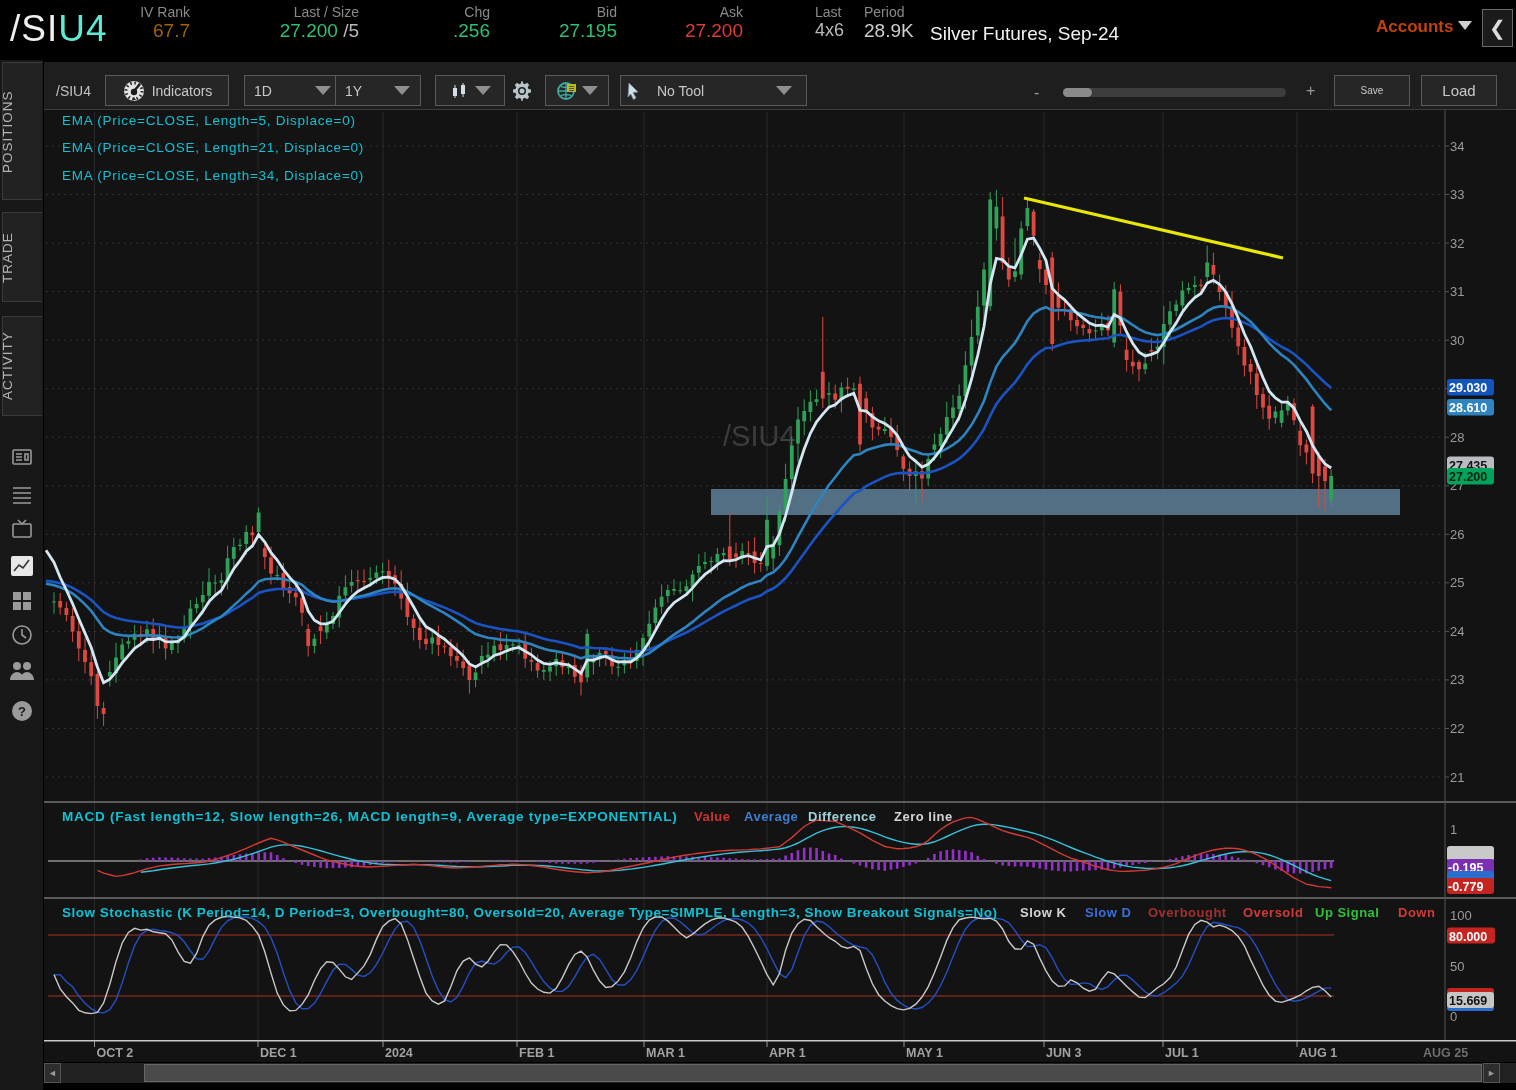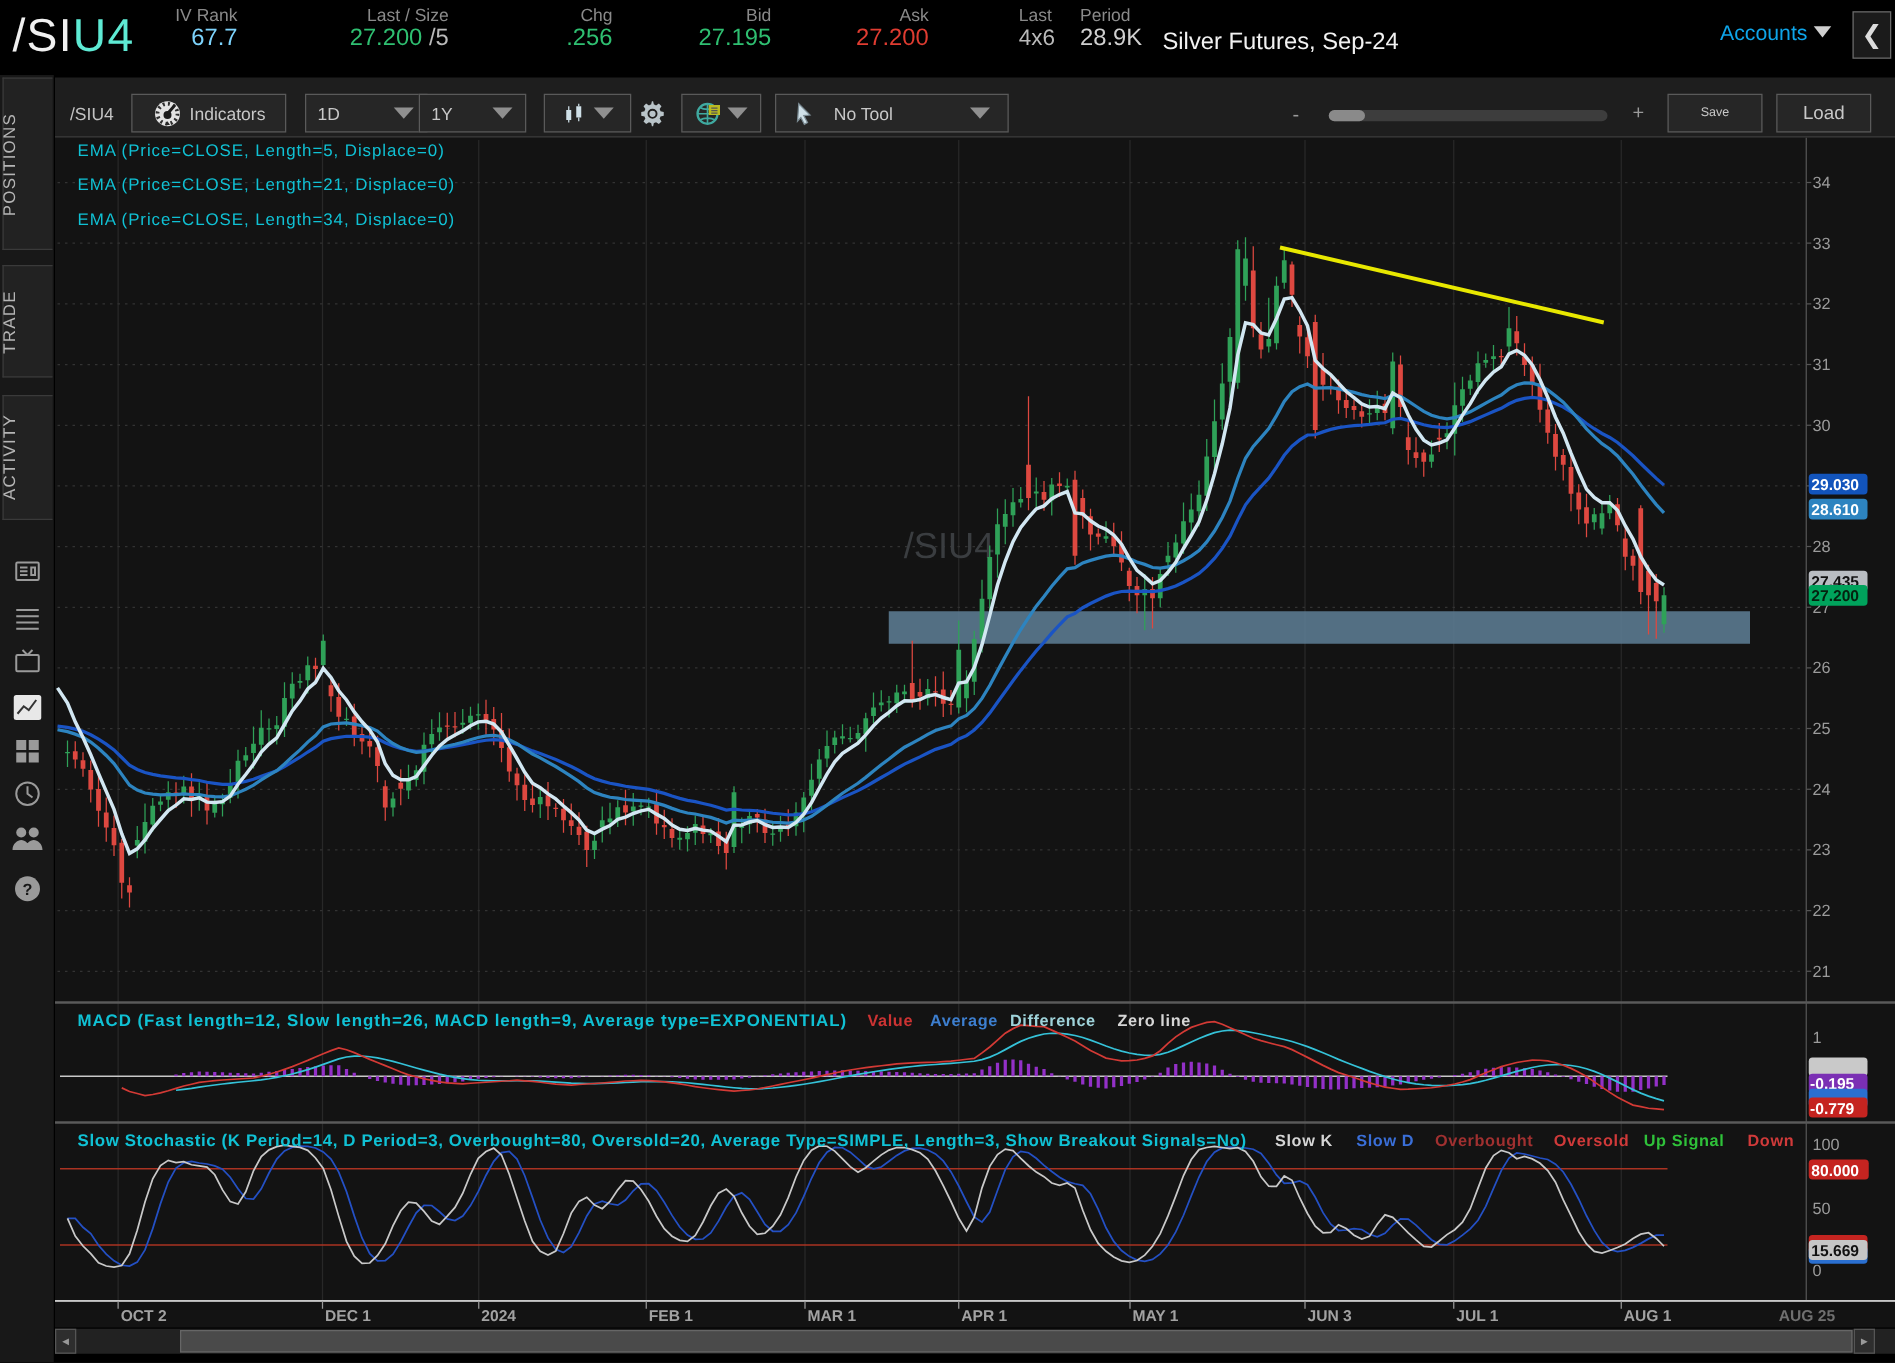--- a/index.html
+++ b/index.html
@@ -1,17 +1,17 @@
 <!DOCTYPE html>
 <html><head><meta charset="utf-8"><title>/SIU4</title>
 <style>
 *{margin:0;padding:0;box-sizing:border-box}
 body{width:1516px;height:1090px;background:#000;font-family:"Liberation Sans",sans-serif;overflow:hidden;position:relative}
 .lbl{color:#8a8a8a;font-size:14px}
-.val{font-size:19px;color:#7dd3fc}
+.val{font-size:19px;color:#a16207}
 .col{position:absolute;top:4px;text-align:right}
 .btn{position:absolute;top:13px;height:31px;background:#262626;border:1px solid #5a5a5a;color:#c8c8c8;font-size:14px;display:flex;align-items:center;justify-content:center}
 .tri{width:0;height:0;border-left:8px solid transparent;border-right:8px solid transparent;border-top:9px solid #8f8f8f;display:inline-block}
 </style></head>
 <body>
 
 <div style="position:absolute;left:0;top:0;width:1516px;height:60px;background:#000">
  <div style="position:absolute;left:10px;top:8px;font-size:37px;letter-spacing:1px"><span style="color:#f0f0f0">/SI</span><span style="color:#5eead4">U4</span></div>
  <div class="col" style="left:90px;width:100px">
       <div class="lbl">IV Rank</div>
@@ -35,21 +35,21 @@
     </div>
  <div class="col" style="left:815px;width:68px;text-align:left">
       <div class="lbl">Last</div>
       <div class="val" style="color:#b9b9b9;font-size:18px">4x6</div>
     </div>
  <div class="col" style="left:864px;width:80px;text-align:left">
       <div class="lbl">Period</div>
       <div class="val" style="color:#cfcfcf">28.9K</div>
     </div>
  <div style="position:absolute;left:930px;top:23px;font-size:19px;color:#f2f2f2">Silver Futures, Sep-24</div>
- <div style="position:absolute;left:1376px;top:17px;font-size:17px;font-weight:normal;color:#0ea5e9">Accounts <span class="tri" style="border-top-color:#cfcfcf;border-left-width:7px;border-right-width:7px;position:relative;top:-2px"></span></div>
+ <div style="position:absolute;left:1376px;top:17px;font-size:17px;font-weight:bold;color:#c2410c">Accounts <span class="tri" style="border-top-color:#cfcfcf;border-left-width:7px;border-right-width:7px;position:relative;top:-2px"></span></div>
  <div style="position:absolute;left:1482px;top:9px;width:31px;height:38px;border:1px solid #6a6a6a;background:#1b1b1b;color:#dcdcdc;font-size:20px;text-align:center;line-height:36px">❮</div>
 </div>
 
 <svg width="1516" height="1090" viewBox="0 0 1516 1090" style="position:absolute;left:0;top:0">
 <style>
 .ax{font:13px "Liberation Sans",sans-serif;fill:#9b9b9b}
 .tx{font:bold 12.5px "Liberation Sans",sans-serif;fill:#a2a2a2}
 .leg{font:13.5px "Liberation Sans",sans-serif;fill:#10c1d4;letter-spacing:0.75px}
 .bub{font:bold 12.5px "Liberation Sans",sans-serif;fill:#fff}
 .lw{font:bold 13px "Liberation Sans",sans-serif;letter-spacing:0.5px}
@@ -262,21 +262,21 @@
       </svg></div>
  <div class="btn" style="left:501px;width:64px">
       <svg width="22" height="22" viewBox="0 0 22 22" style="margin-right:4px">
         <circle cx="10" cy="11" r="8" fill="none" stroke="#3fa9a0" stroke-width="1.8"></circle>
         <path d="M2 11h16M10 3v16M4 6c3 2 9 2 12 0M4 16c3-2 9-2 12 0" stroke="#3fa9a0" stroke-width="1.3" fill="none"></path>
         <rect x="11" y="4" width="9" height="8" fill="#b9b920"></rect>
         <path d="M13 6.5h5M13 8.5h5M13 10.5h5" stroke="#555" stroke-width="1"></path>
       </svg>
       <span class="tri"></span>
     </div>
- <div class="btn" style="left:576px;width:187px;justify-content:flex-start;padding-left:14px"><svg width="18" height="20" viewBox="0 0 18 20" style="margin-right:14px">
+ <div class="btn" style="left:576px;width:187px;justify-content:flex-start;padding-left:4px"><svg width="18" height="20" viewBox="0 0 18 20" style="margin-right:14px">
         <path d="M4 2l9 9-5 .5 3 5.5-2.5 1.5L5.7 13 3 16z" fill="#cfe0e8" stroke="#7a8a92"></path>
       </svg>No Tool<span class="tri" style="position:absolute;right:14px"></span></div>
  <div style="position:absolute;left:990px;top:22px;color:#9a9a9a;font-size:16px">-</div>
  <div style="position:absolute;left:1019px;top:26px;width:223px;height:9px;background:#3d3d3d;border-radius:5px"></div>
  <div style="position:absolute;left:1019px;top:26px;width:29px;height:9px;background:#8a8a8a;border-radius:5px"></div>
  <div style="position:absolute;left:1262px;top:20px;color:#9a9a9a;font-size:16px">+</div>
  <div class="btn" style="left:1290px;top:13px;width:76px;font-size:10px">Save</div>
  <div class="btn" style="left:1377px;top:13px;width:76px;font-size:15px">Load</div>
 </div>
 

